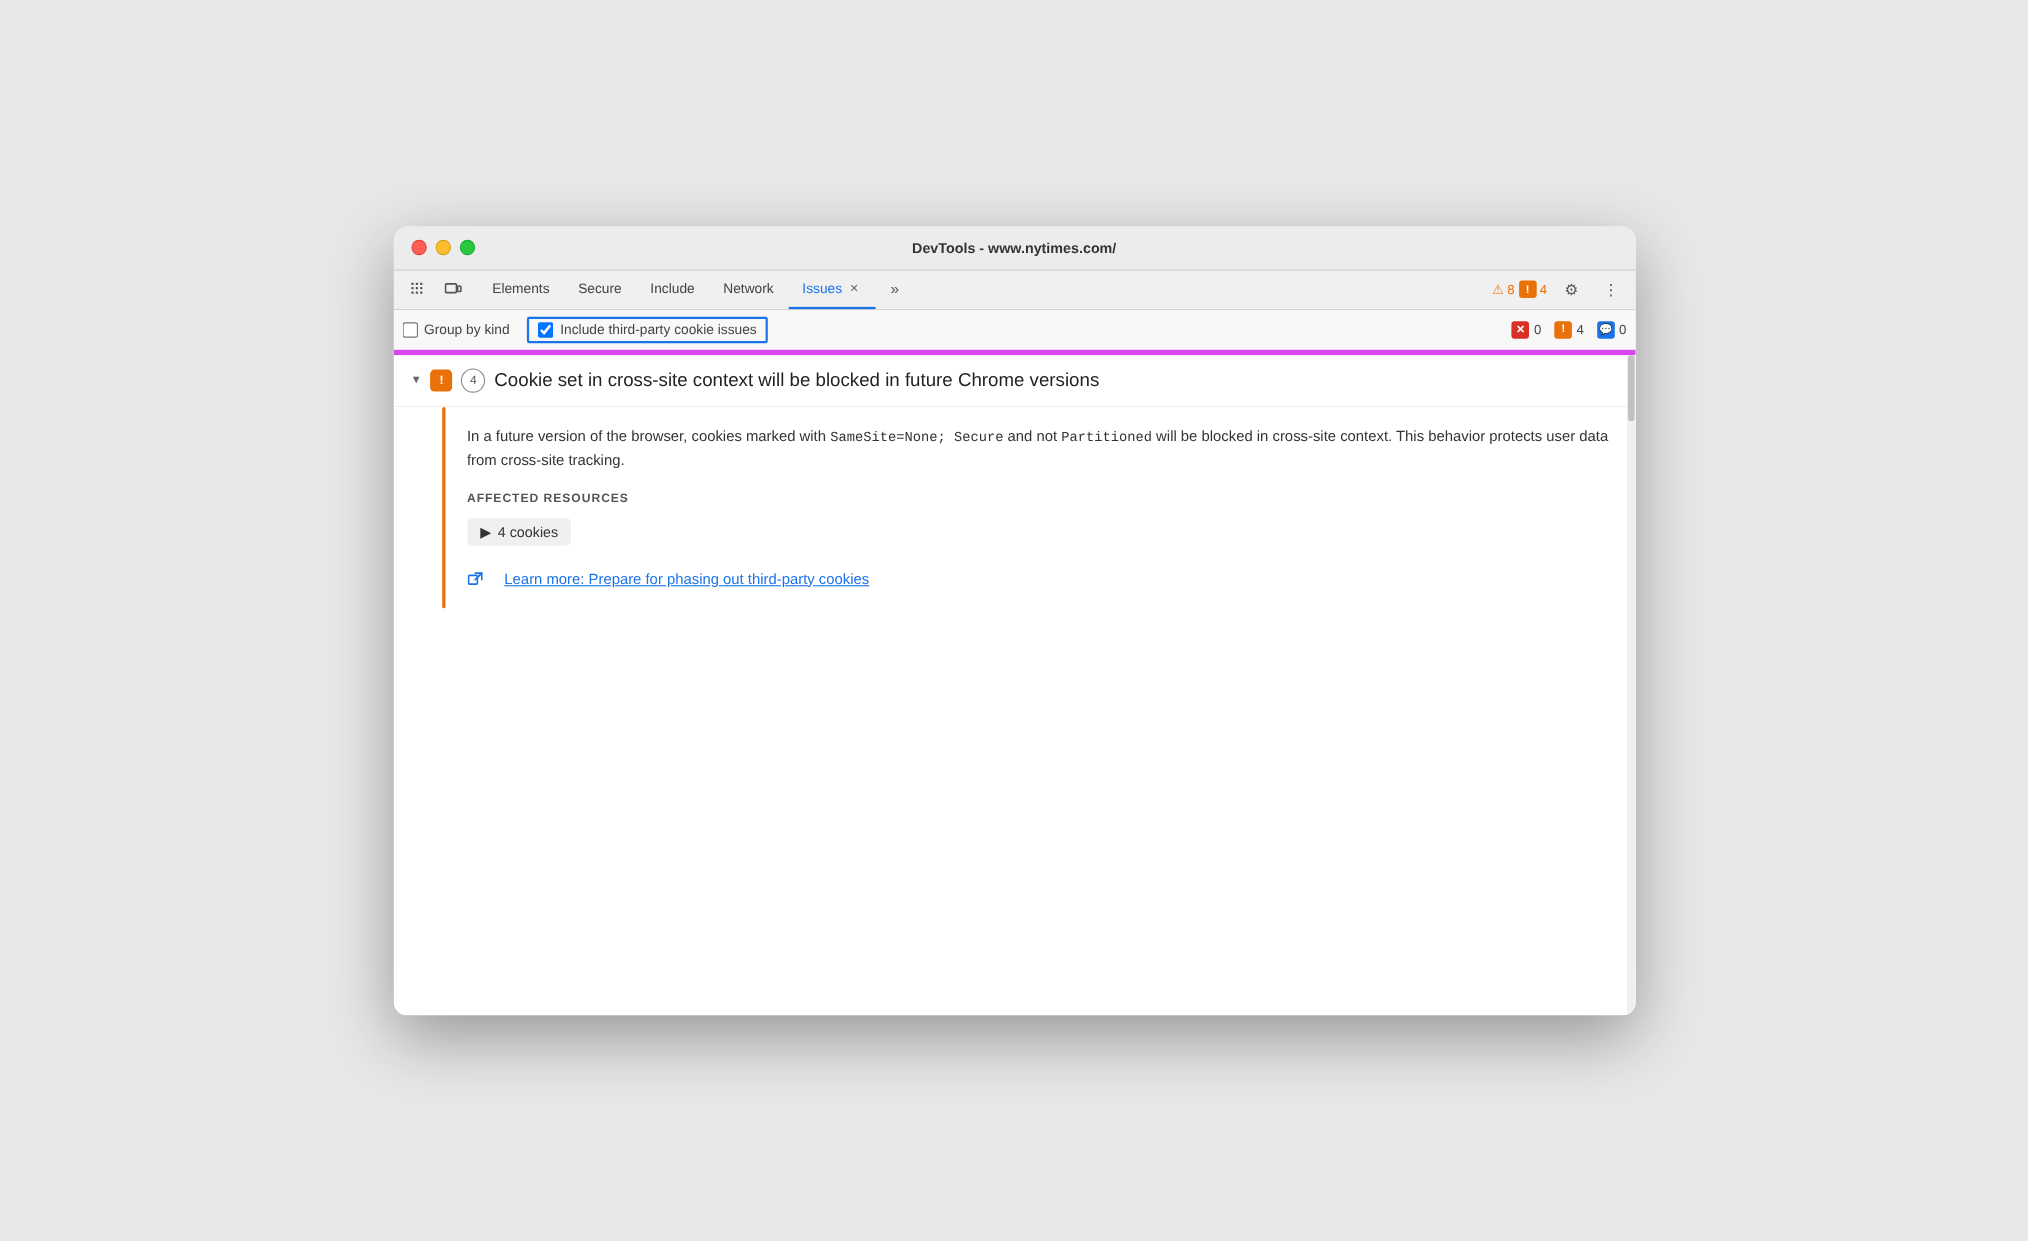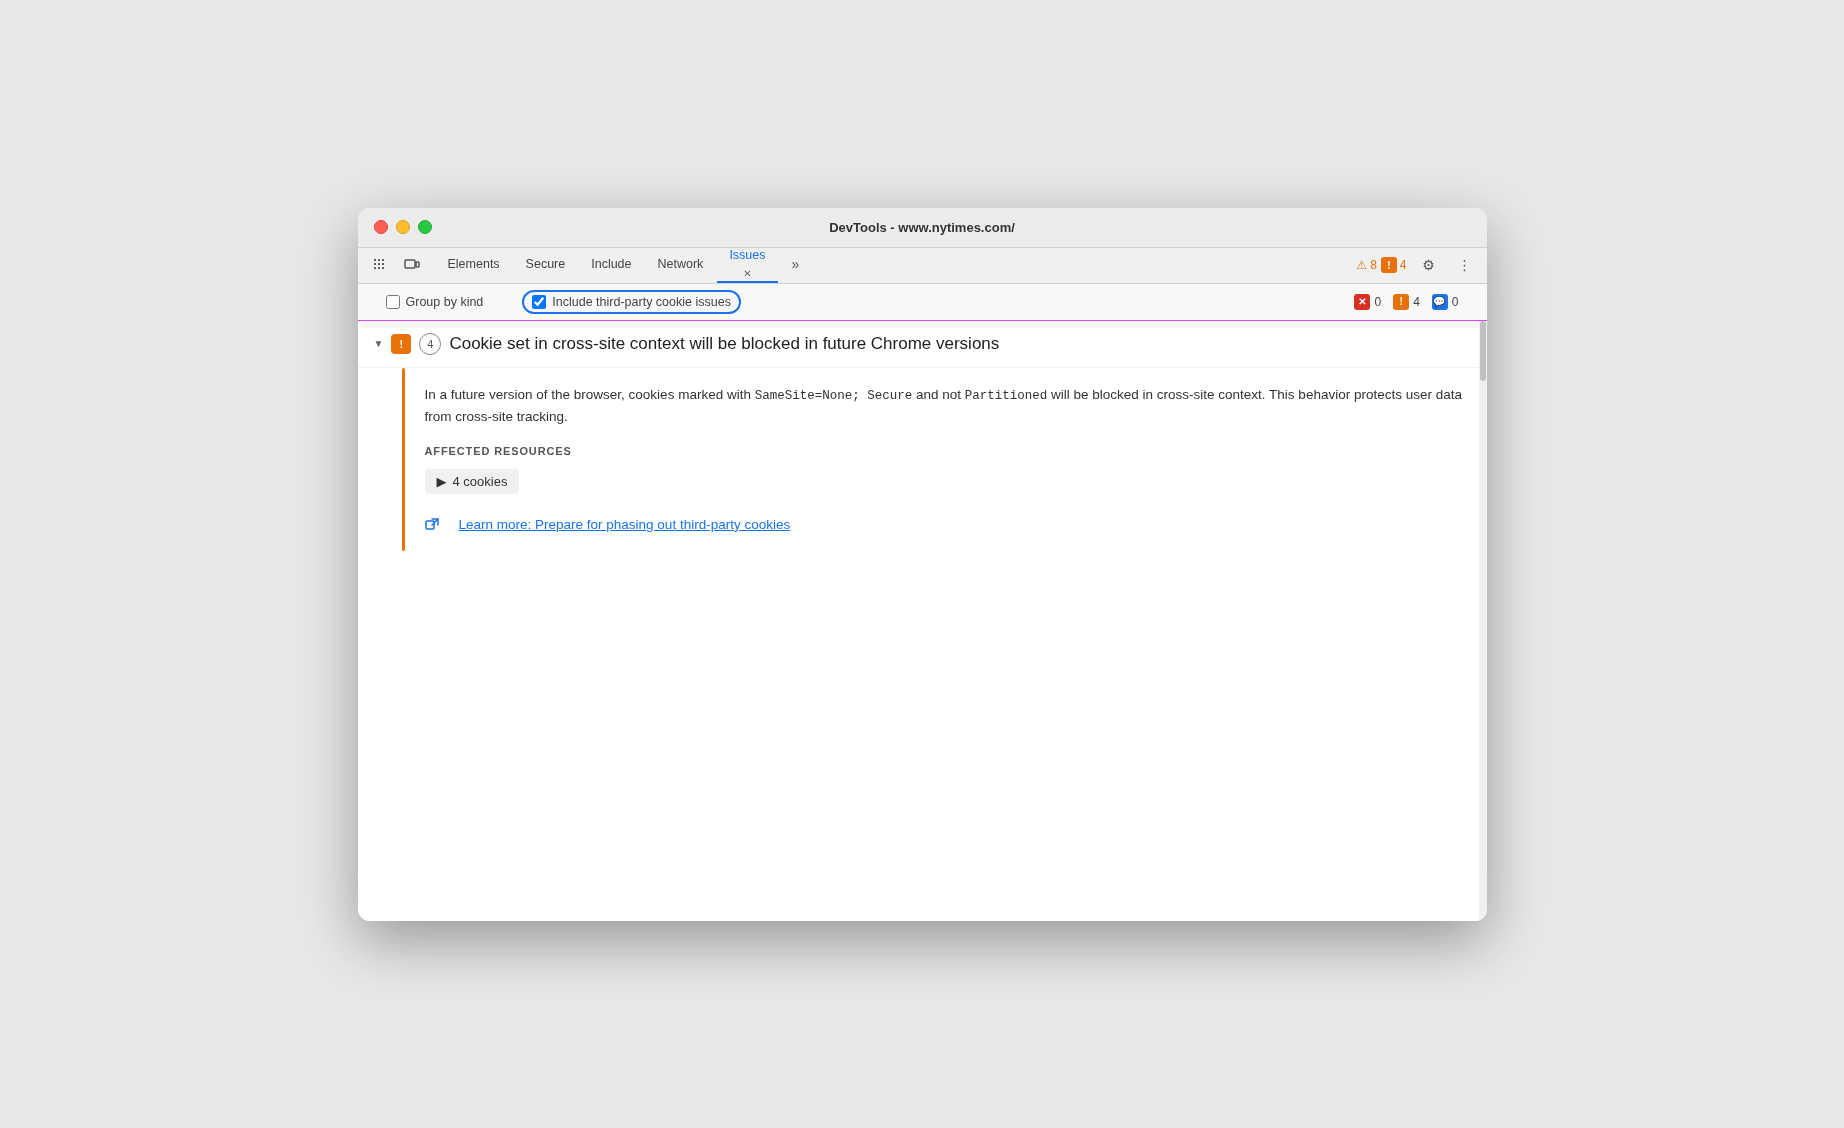--- a/index.html
+++ b/index.html
@@ -89,21 +89,20 @@
       border-bottom: 2px solid transparent;
     }
     .tab-item.active {
       color: #1a73e8;
       border-bottom: 2px solid #1a73e8;
     }
     .tab-item-with-close {
       display: flex;
       align-items: center;
       gap: 4px;
-      flex-direction: column;
     }
     .tab-close {
       width: 14px;
       height: 14px;
       display: flex;
       align-items: center;
       justify-content: center;
       border-radius: 3px;
       font-size: 10px;
       color: #666;
@@ -123,46 +122,45 @@
     }
     .badge-warning {
       display: flex;
       align-items: center;
       gap: 3px;
       color: #e8710a;
     }
     
     .filter-bar {
       background: #f8f8f8;
-      border-bottom: 1px solid #d946ef;
-      display: flex;
-      align-items: center;
-      padding: 6px 28px;
+      border-bottom: 5px solid #d946ef;
+      display: flex;
+      align-items: center;
+      padding: 6px 8px;
       gap: 16px;
     }
     .checkbox-group {
       display: flex;
       align-items: center;
       gap: 6px;
       font-size: 12.5px;
       color: #444;
     }
     .checkbox-group input[type="checkbox"] {
       width: 14px;
       height: 14px;
       cursor: pointer;
     }
     .third-party-checkbox {
       border: 2px solid #1a73e8;
-      border-radius: 12px;
+      border-radius: 2px;
       padding: 3px 8px;
       display: flex;
       align-items: center;
       gap: 6px;
-      margin-left: 23px;
     }
     .filter-bar-right {
       margin-left: auto;
       display: flex;
       align-items: center;
       gap: 12px;
     }
     .count-badge {
       display: flex;
       align-items: center;

